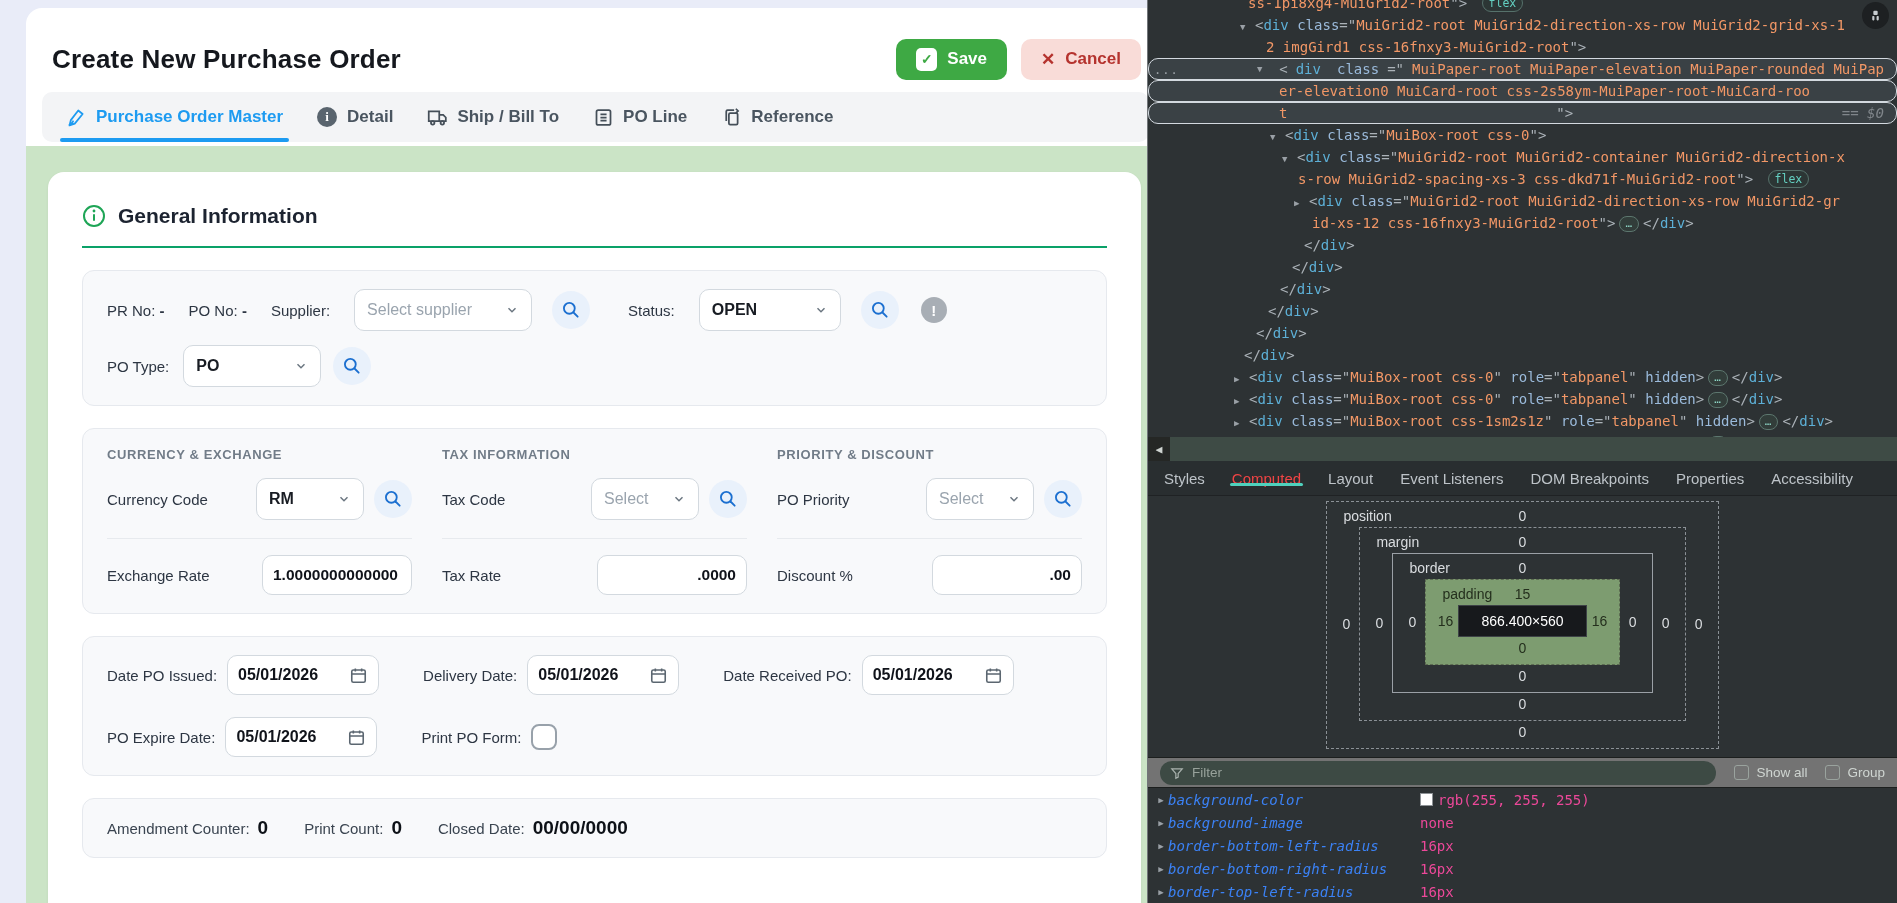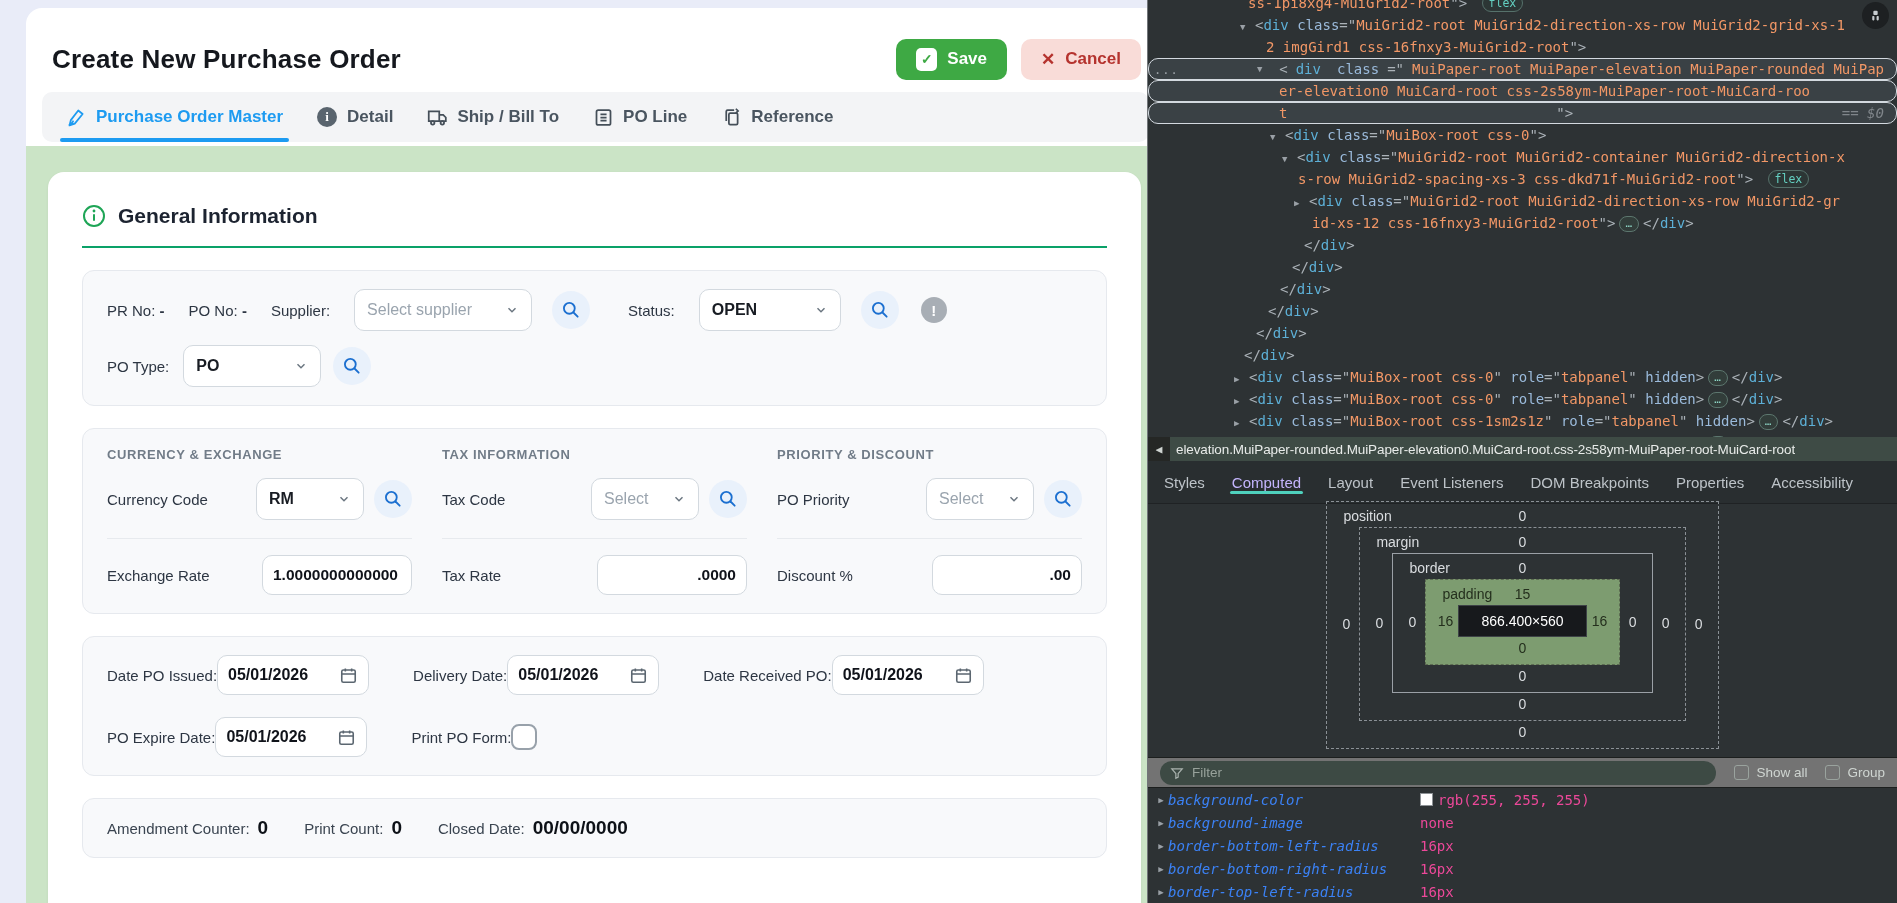--- a/index.html
+++ b/index.html
@@ -67,21 +67,21 @@
   .col-h { font-size:13px; font-weight:700; color:#717c88; letter-spacing:.6px; }
   .col-field { display:flex; align-items:center; justify-content:space-between; margin-top:16px; }
   .ctl-group { display:flex; align-items:center; gap:10px; }
   .rate-row { display:flex; align-items:center; justify-content:space-between;
               border-top:1px solid #e7eaee; margin-top:18px; padding-top:16px; }
   .txt-input { height:40px; border:1.5px solid #d3d9df; border-radius:10px; background:#fff;
                font-size:15.5px; font-weight:600; color:#10131a; padding:0 10px; width:150px;
                display:flex; align-items:center; overflow:hidden; white-space:nowrap; }
   .txt-right { justify-content:flex-end; }
 
-  .date-group { display:flex; align-items:center; }
+  .date-group { display:flex; align-items:center; gap:10px; }
   .date-box { width:152px; height:40px; border:1.5px solid #d3d9df; border-radius:10px;
               background:#fff; display:flex; align-items:center; justify-content:space-between;
               padding:0 10px; cursor:text; }
   .date-box .dv { font-size:16px; font-weight:600; color:#10131a; }
   .checkbox { width:26px; height:26px; border:2px solid #98a1aa; border-radius:8px;
               background:#fff; cursor:pointer; }
 
   .foot-row { display:flex; align-items:center; gap:36px; }
   .foot-item { display:flex; align-items:baseline; gap:8px; }
   .foot-lab { font-size:15px; color:#3a4450; }
@@ -114,27 +114,27 @@
                 background:#1d2022; display:flex; align-items:center; justify-content:center; }
 
   .crumb { position:absolute; left:0; right:0; top:437px; height:24px; background:#3e4b45;
            display:flex; align-items:center; }
   .crumb-back { width:22px; height:24px; background:#252725; color:#cfd4d1; display:flex;
                 align-items:center; justify-content:center; font-size:11px; cursor:pointer;
                 flex:none; }
   .crumb-text { font-family:"Liberation Sans",sans-serif; font-size:13.5px; letter-spacing:-.1px;
                 color:#e8ebe9; padding-left:6px; white-space:nowrap; overflow:hidden; }
 
-  .dt-tabs { position:absolute; left:0; right:0; top:461px; height:43px; background:#292e30;
+  .dt-tabs { position:absolute; left:0; right:0; top:461px; height:35px; background:#292e30;
              display:flex; align-items:center; gap:27px; padding:7px 16px;
              font-family:"Liberation Sans",sans-serif; font-size:15px; color:#bdc3c8;
              border-bottom:1px solid #1f2224; }
   .dt-tab { position:relative; height:100%; display:flex; align-items:center; cursor:pointer;
             white-space:nowrap; }
-  .dt-tab.active { color:#c4b5fd; }
+  .dt-tab.active { color:#ef4444; }
   .dt-tab.active::after { content:""; position:absolute; left:-2px; right:-2px; bottom:2px;
                           height:3px; border-radius:2px; background:#4fd1bd; }
 
   .bm-wrap { position:absolute; left:0; right:0; top:492px; height:265px;
              display:flex; align-items:center; justify-content:center;
              font-family:"Liberation Sans",sans-serif; font-size:14px; color:#dadde0; }
   .bm-box { padding:3px 8px 5px; }
   .bm-pos, .bm-mar { border:1px dashed #8b9196; }
   .bm-bor { border:1px solid #9aa0a6; }
   .bm-pad { background:#7d9c70; border:1px dashed #5c6b52; color:#242f1d; }
@@ -487,21 +487,20 @@
       <svg width="13" height="13" viewBox="0 0 24 24">
         <rect x="8" y="3" width="8" height="8" rx="2" fill="#c8cdd1"></rect>
         <rect x="6" y="13" width="4" height="8" rx="1.5" fill="#c8cdd1"></rect>
         <rect x="14" y="13" width="4" height="8" rx="1.5" fill="#c8cdd1"></rect>
       </svg>
     </div>
   </div>
 
   <div class="crumb">
     <div class="crumb-back">◀</div>
-    <div class="crumb-text">elevation.MuiPaper-rounded.MuiPaper-elevation0.MuiCard-root.css-2s58ym-MuiPaper-root-MuiCard-root</div>
   </div>
 
   <div class="dt-tabs" id="dt-tabs">
       <div class="dt-tab">Styles</div>
       <div class="dt-tab active">Computed</div>
       <div class="dt-tab">Layout</div>
       <div class="dt-tab">Event Listeners</div>
       <div class="dt-tab">DOM Breakpoints</div>
       <div class="dt-tab">Properties</div>
       <div class="dt-tab">Accessibility</div>

